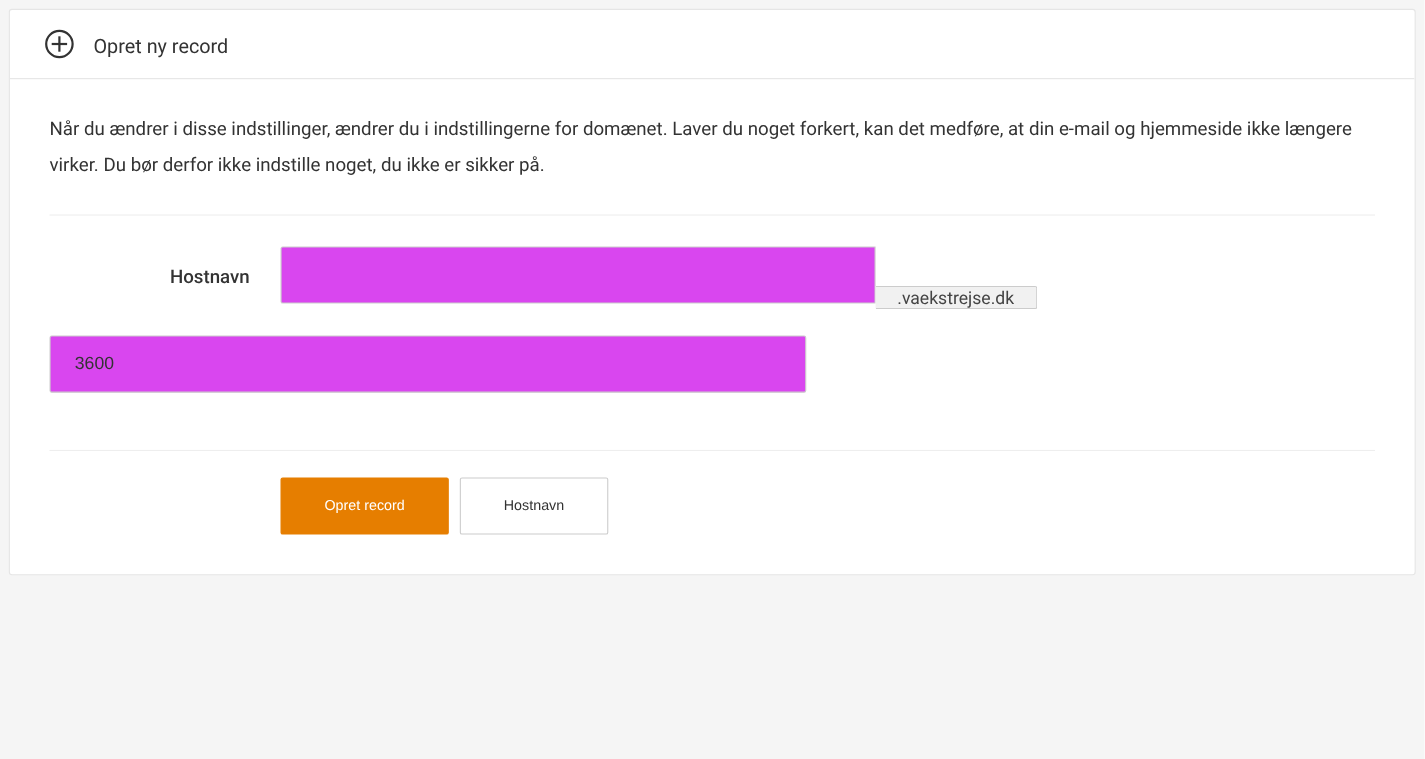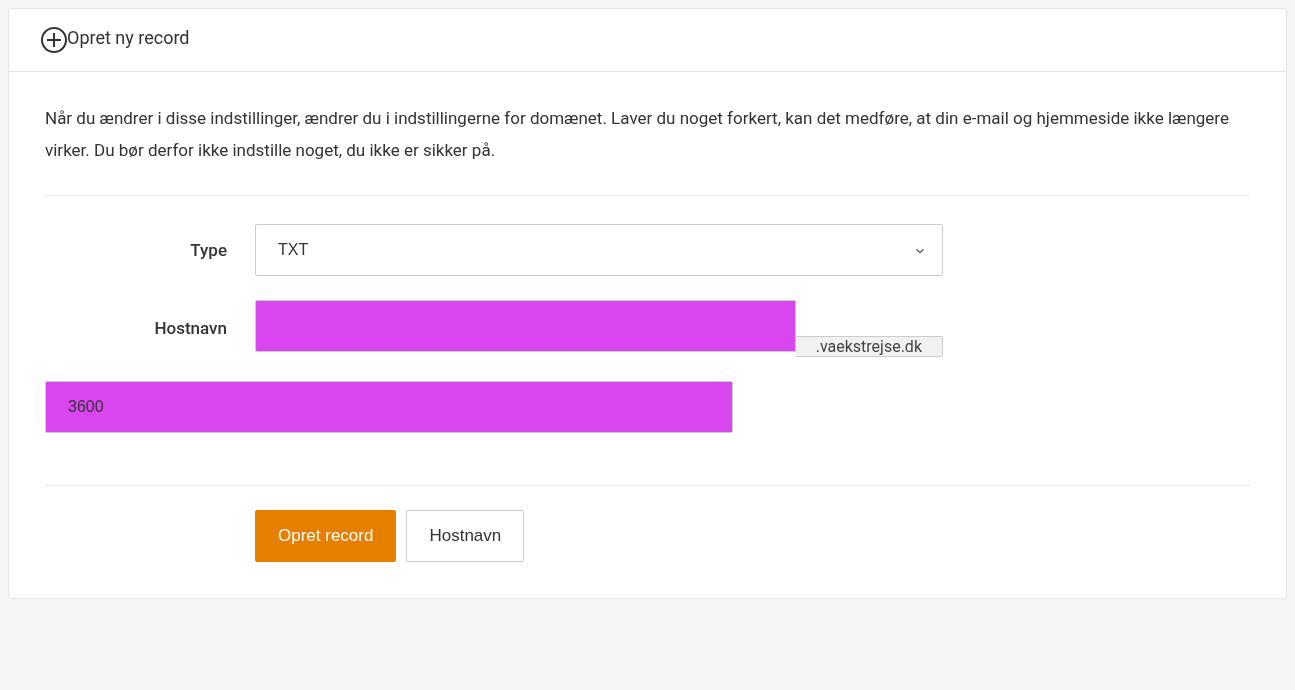--- a/index.html
+++ b/index.html
@@ -14,23 +14,24 @@
       color: #333;
     }
     .card {
       background: #fff;
       border: 1px solid #e5e5e5;
       border-radius: 3px;
       overflow: hidden;
     }
     .card-header {
       display: flex;
-      align-items: flex-start;
+      align-items: flex-end;
       padding: 18px 32px;
       border-bottom: 1px solid #e5e5e5;
+      gap: 18px;
     }
     .plus-icon {
       width: 26px;
       height: 26px;
       border: 2px solid #333;
       border-radius: 50%;
       position: relative;
       flex-shrink: 0;
     }
     .plus-icon::before,
@@ -150,22 +151,22 @@
       margin-top: 36px;
     }
     .button-row {
       display: flex;
       gap: 10px;
       padding-left: 210px;
       margin-top: 4px;
     }
     .btn {
       height: 52px;
-      padding: 0 22px;
-      font-size: 17px;
+      padding: 0 39px;
+      font-size: 13px;
       border-radius: 2px;
       cursor: pointer;
       border: 1px solid transparent;
     }
     .btn-primary {
       background: #e67e00;
       color: #fff;
       border-color: #e67e00;
     }
     .btn-secondary {
@@ -184,35 +185,20 @@
 
 <div class="card">
   <div class="card-header">
     <span class="plus-icon"></span>
     <span class="card-title">Opret ny record</span>
   </div>
   <div class="card-body">
     <p class="warning-text">Når du ændrer i disse indstillinger, ændrer du i indstillingerne for domænet. Laver du noget forkert, kan det medføre, at din e-mail og hjemmeside ikke længere virker. Du bør derfor ikke indstille noget, du ikke er sikker på.</p>
     <hr class="divider">
 
-    <div class="form-row">
-      <div class="form-label">Type</div>
-      <div class="form-control-wrap">
-        <div class="form-select">
-          <select>
-            <option>TXT</option>
-          </select>
-          <span class="select-chevron">
-            <svg viewBox="0 0 24 24">
-                <polyline points="6 9 12 15 18 9"></polyline>
-              </svg>
-          </span>
-        </div>
-      </div>
-    </div>
 
     <div class="form-row">
       <div class="form-label">Hostnavn</div>
       <div class="form-control-wrap">
         <input type="text" class="form-input input-addon" value="" style="">
         <span class="addon-suffix">.vaekstrejse.dk</span>
       </div>
     </div>
 
     <div class="form-row">

